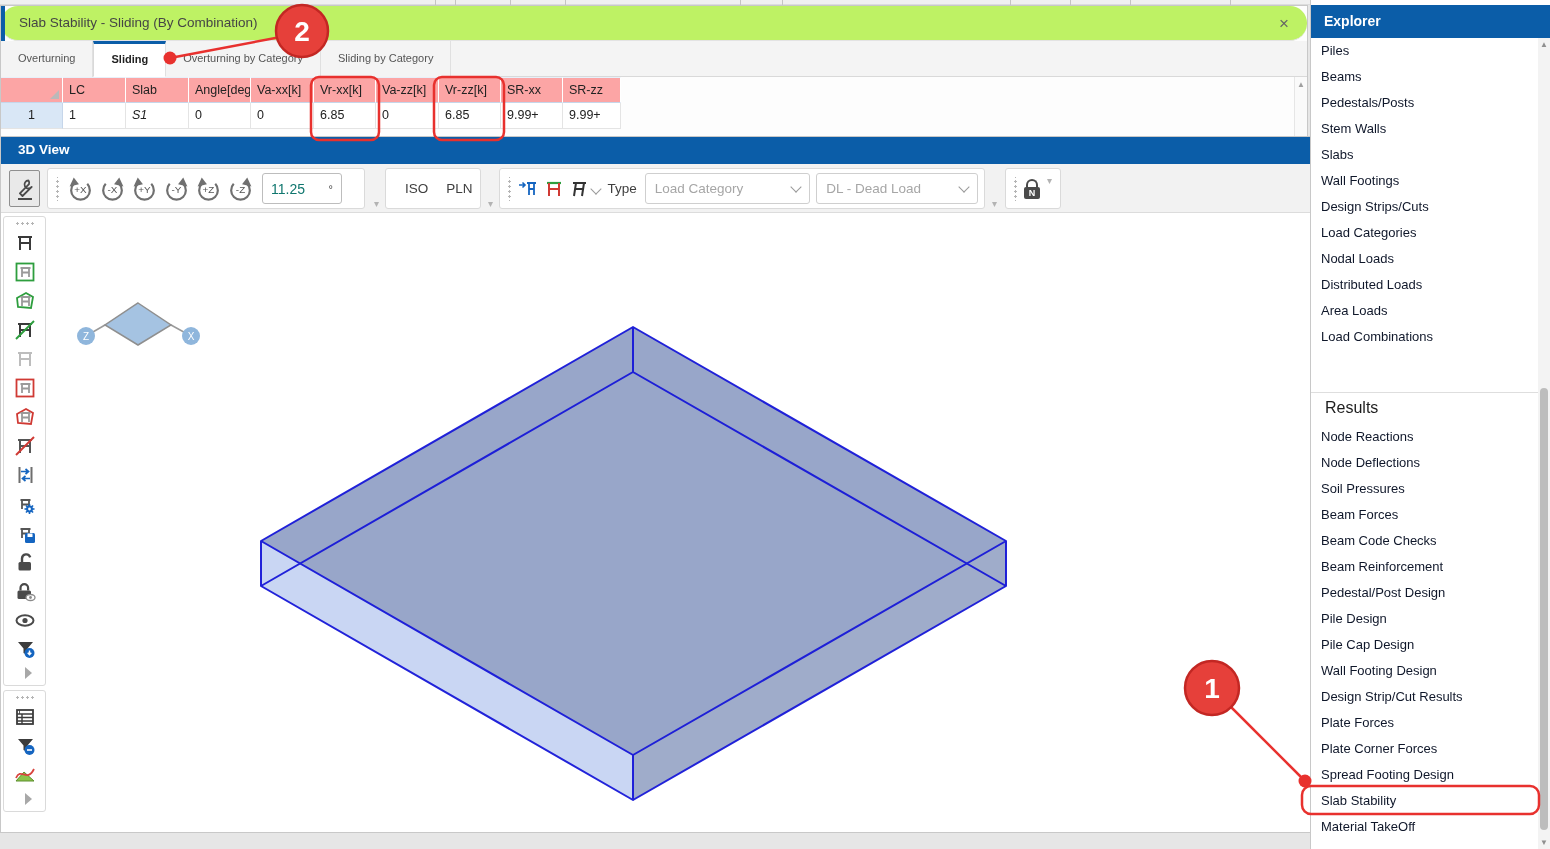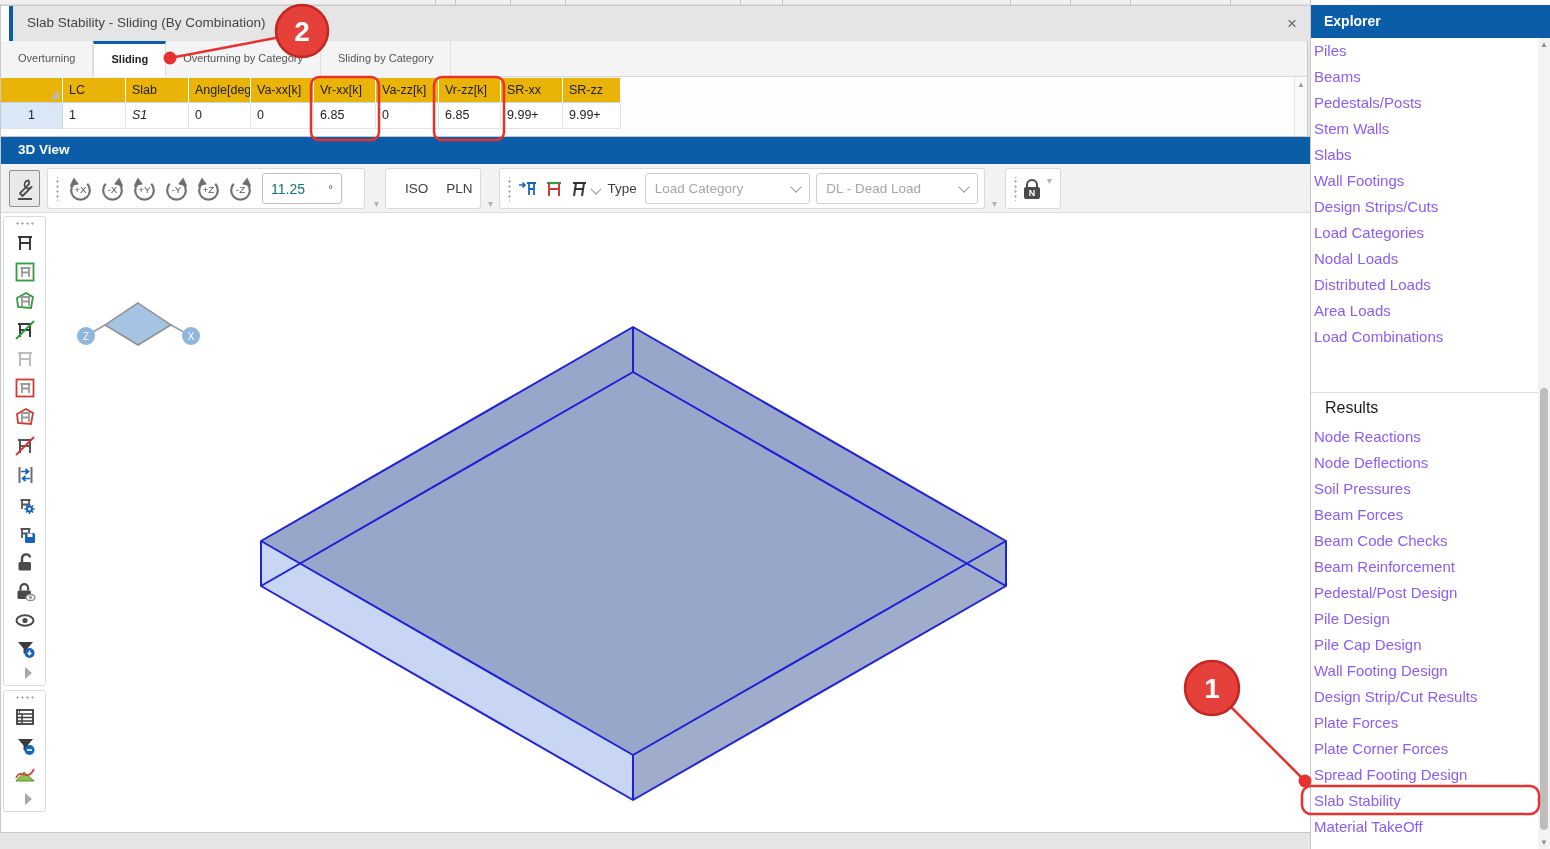--- a/index.html
+++ b/index.html
@@ -8,32 +8,32 @@
 
   
   .top-strip { position:absolute; left:0; top:0; width:1550px; height:5px; background:#f0f0f0; border-bottom:1px solid #dcdcdc; }
   .top-strip .tick { position:absolute; top:0; width:1px; height:5px; background:#c4c4c4; }
   .top-strip .blue-sliver { position:absolute; right:0; top:0; width:7px; height:5px; background:#0b5da8; }
 
   
   .win { position:absolute; background:#fff; border:1px solid #c8c8c8; }
   #stability-win { left:0; top:5px; width:1308px; height:143px; background:#fdfdfd; }
   .accent-bar { position:absolute; left:0; top:0; width:4px; height:35px; background:#0b5da8; }
-  .titlebar { position:absolute; left:8px; top:0; width:100%; height:35px; background:#e5e5e5; border-bottom:1px solid #e3e3e3; }
+  .titlebar { position:absolute; left:0; top:0; width:100%; height:35px; background:#bef264; border-bottom:1px solid #e3e3e3;border-radius:17px; }
   .titlebar .t { position:absolute; left:18px; top:9px; font-size:13.5px; color:#454545; }
   .close-x { position:absolute; right:12px; top:7px; width:22px; height:22px; text-align:center; line-height:21px; font-size:17px; color:#666; cursor:pointer; }
 
   .tabs-row { position:absolute; left:0; top:35px; width:100%; height:36px; background:#f4f4f4; border-bottom:1px solid #d9d9d9; display:flex; }
   .tab { height:36px; line-height:34px; padding:0 17px; color:#555; font-size:11px; border-right:1px solid #e0e0e0; background:#f4f4f4; }
   .tab.active { background:#fff; border-top:3px solid #0b5da8; line-height:31px; font-weight:bold; color:#222; border-left:1px solid #d9d9d9; border-bottom:1px solid #fff; margin-bottom:-1px; }
 
   #grid { position:absolute; left:0; top:71px; }
   .grow { display:flex; }
   .gcell { height:26px; line-height:25px; padding-left:6px; overflow:hidden; font-size:12.5px; }
-  .ghead .gcell { background:#eab308; color:#222; border-right:1px solid #fff; border-bottom:1px solid #c6d6ea; border-top:1px solid #e7f0fa; }
+  .ghead .gcell { background:#fca5a5; color:#222; border-right:1px solid #fff; border-bottom:1px solid #c6d6ea; border-top:1px solid #e7f0fa; }
   .gbody .gcell { background:#fff; border-right:1px solid #e4e4e4; border-bottom:1px solid #e4e4e4; color:#222; }
   .gbody .gcell.rownum { background:#d9e7f6; text-align:center; padding-left:0; border-right:1px solid #c6d6ea; }
   .ghead .gcell.corner { position:relative; }
   .ghead .gcell.corner::after { content:""; position:absolute; right:3px; bottom:3px; border-left:9px solid transparent; border-bottom:9px solid #b9b9b9; }
 
   .mini-scroll { position:absolute; background:#fafafa; border-left:1px solid #e6e6e6; }
   .mini-scroll .sar { position:absolute; left:0; width:100%; text-align:center; font-size:8px; color:#a0a0a0; }
 
   
   #view3d-win { left:0; top:136px; width:1368px; height:697px; }
@@ -65,21 +65,21 @@
   #viewport { position:absolute; left:0; top:76px; width:1306px; height:619px; background:#fff; }
   #toolstrip { position:absolute; left:2px; top:3px; width:43px; }
   .ts-group { background:#fff; border:1px solid #dadada; border-radius:3px; padding-bottom:2px; margin-bottom:4px; }
   .ts-item { width:100%; height:29px; display:flex; align-items:center; justify-content:center; }
   .ts-expander { justify-content:flex-end; padding-right:6px; height:20px; }
 
   
   #explorer { position:absolute; left:1310px; top:0; width:240px; height:849px; background:#fff; border-left:1px solid #c8c8c8; }
   #explorer .hdr { position:absolute; left:0; top:5px; width:100%; height:33px; background:#0b5da8; color:#fff; font-weight:bold; font-size:14px; line-height:33px; padding-left:13px; }
   .exp-list { position:absolute; left:0; width:228px; }
-  .exp-item { height:26px; line-height:26px; padding-left:3px; color:#8b5cf6; font-size:15px; white-space:nowrap; }
+  .exp-item { height:26px; line-height:26px; padding-left:10px; color:#0f172a; font-size:13px; white-space:nowrap; }
   .results-row { position:absolute; left:0; top:392px; width:272px; height:30px; border-top:1px solid #dedede; line-height:30px; padding-left:14px; font-weight:normal; font-size:16px; color:#1d1d1d; }
   .results-row .chev-up { position:absolute; right:18px; top:10px; }
   #exp-scroll { position:absolute; right:0; top:38px; width:12px; height:811px; background:#f3f3f3; }
   #exp-scroll .thumb { position:absolute; left:2px; top:350px; width:8px; height:442px; background:#bdbdbd; border-radius:4px; }
   #exp-scroll .sar { position:absolute; left:0; width:100%; text-align:center; font-size:8px; color:#8f8f8f; }
 
   
   #overlay { position:absolute; left:0; top:0; width:1550px; height:849px; z-index:50; pointer-events:none; }
 
   svg text { font-family:"Liberation Sans", sans-serif; }

